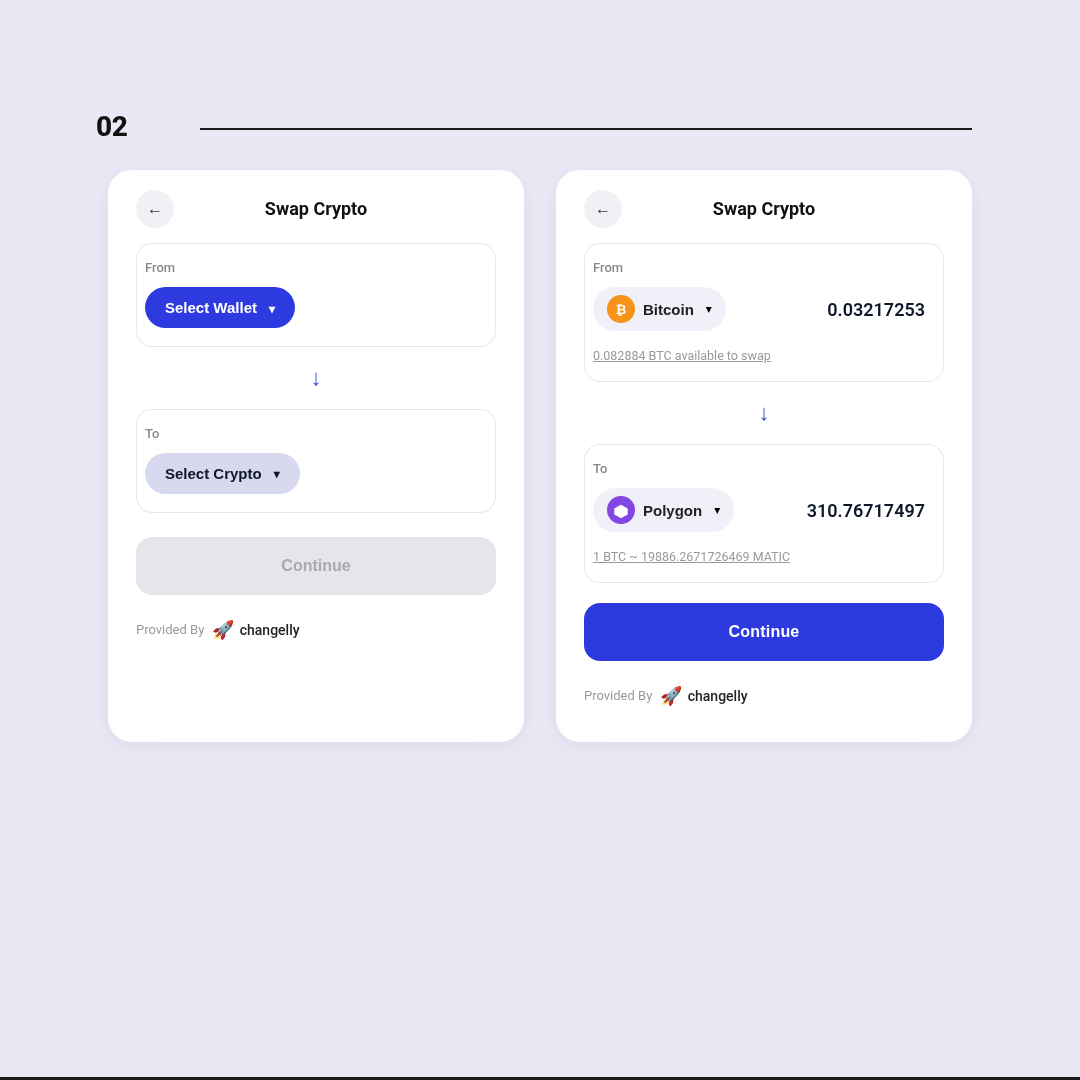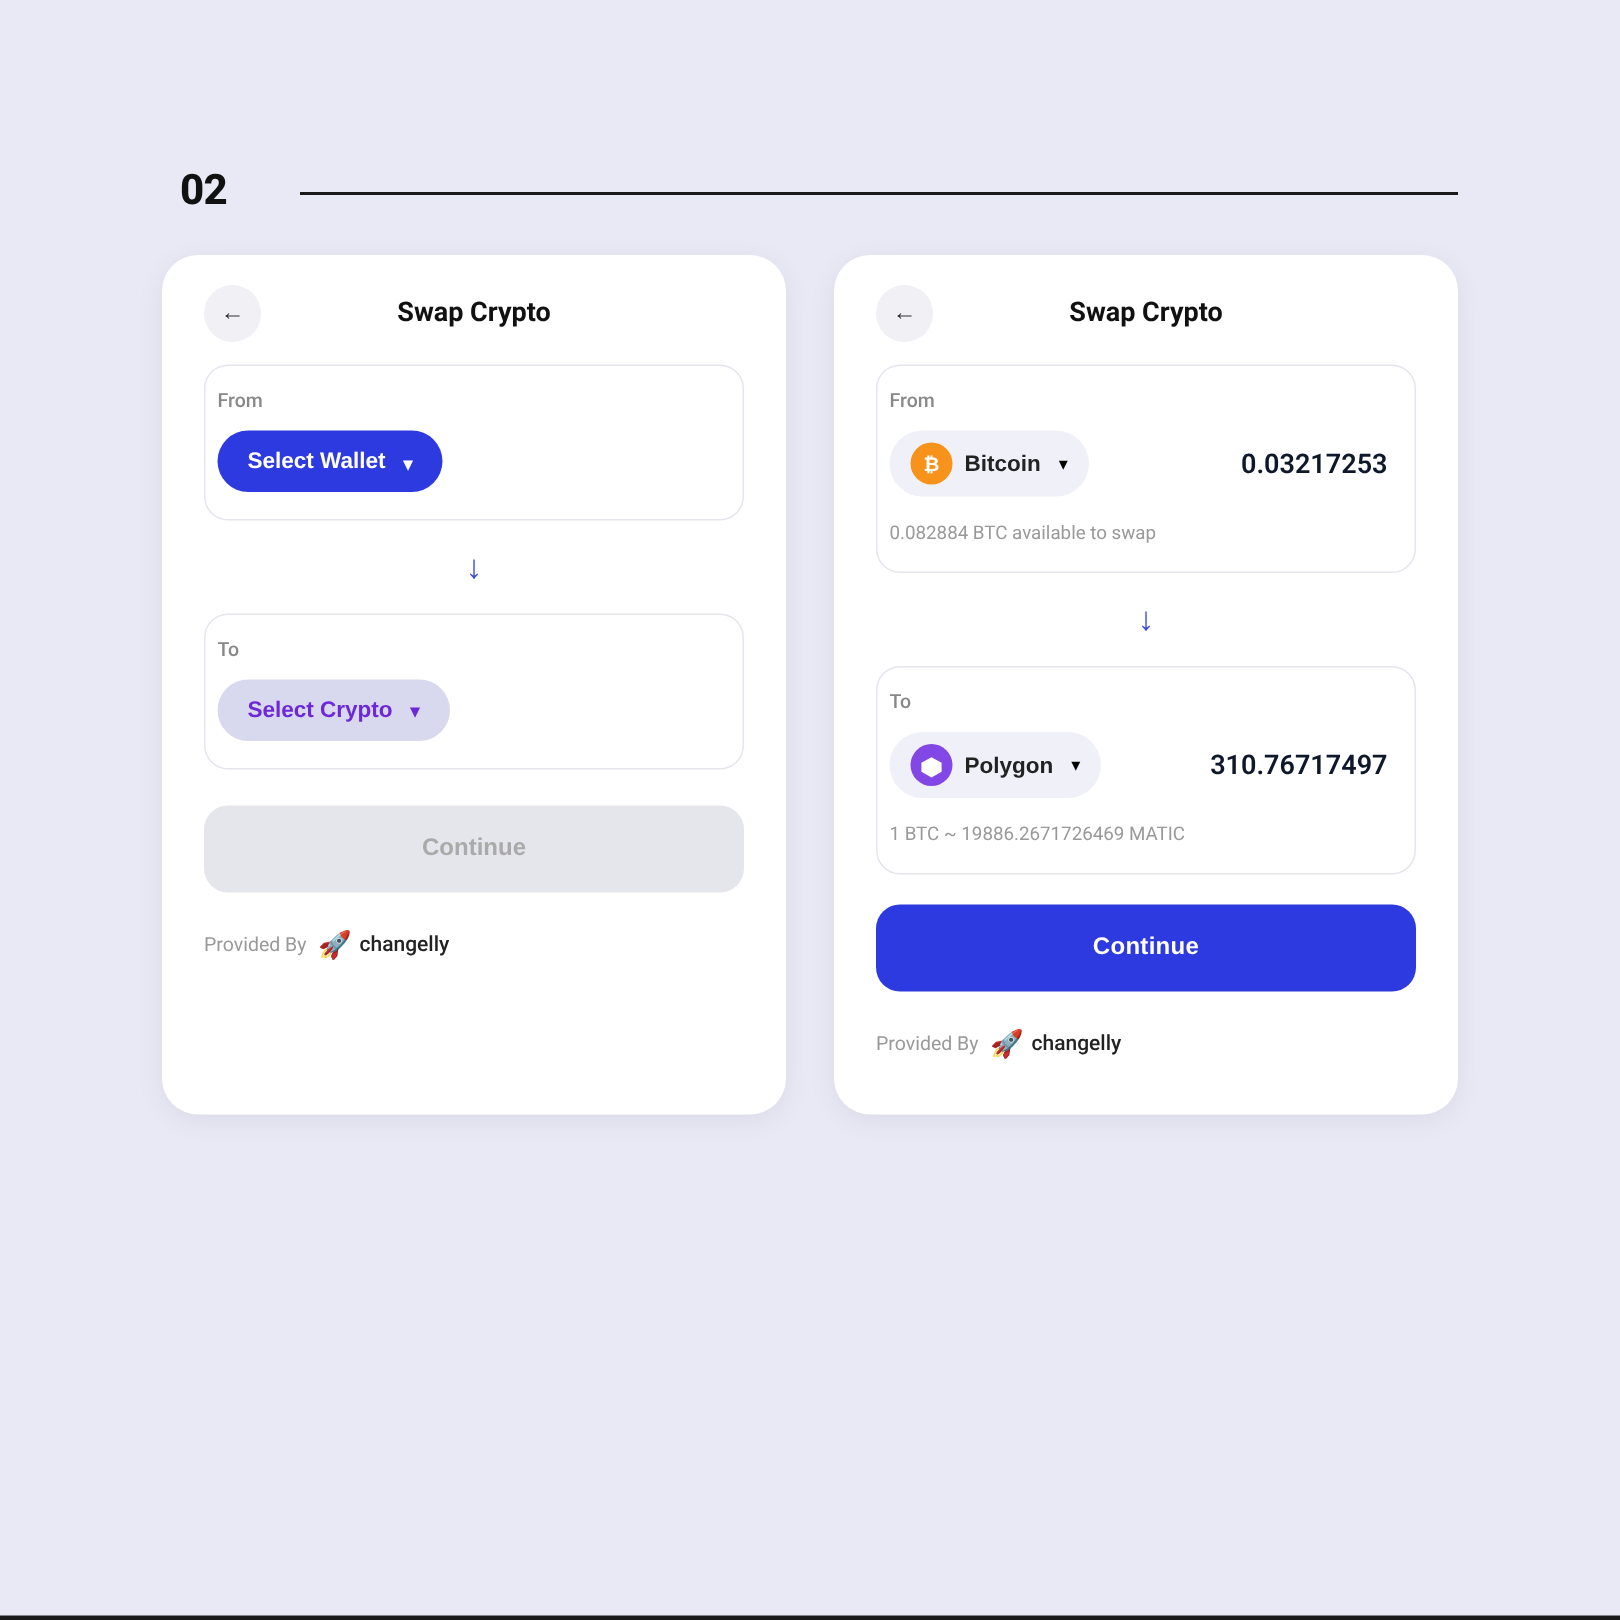--- a/index.html
+++ b/index.html
@@ -8,21 +8,21 @@
       font-family: -apple-system, BlinkMacSystemFont, 'Segoe UI', Roboto, sans-serif;
       width: 1080px;
       height: 1080px;
       overflow: hidden;
       position: relative;
     }
 
     .step-label {
       position: absolute;
       top: 110px;
-      left: 120px;
+      left: 96px;
       font-size: 28px;
       font-weight: 800;
       color: #111;
       letter-spacing: -0.5px;
     }
 
     .divider-line {
       position: absolute;
       top: 128px;
       left: 200px;
@@ -124,21 +124,21 @@
       align-items: center;
       justify-content: center;
       margin: 18px 0;
       color: #3d4de0;
       font-size: 22px;
     }
 
     
     .select-crypto-btn {
       background: #d8d8ee;
-      color: #6d28d9;
+      color: #0f172a;
       border: none;
       border-radius: 50px;
       padding: 12px 20px;
       font-size: 15px;
       font-weight: 600;
       cursor: pointer;
       display: flex;
       align-items: center;
       gap: 8px;
       width: fit-content;
@@ -248,20 +248,21 @@
     .crypto-amount {
       font-size: 18px;
       font-weight: 600;
       color: #0f172a;
     }
 
     .crypto-sub {
       font-size: 12.5px;
       color: #999;
       margin-top: 17px;
+      text-decoration: underline;
     }
 
     
     .bottom-line {
       position: absolute;
       bottom: 0;
       left: 0;
       right: 0;
       height: 3px;
       background: #1a1a1a;

